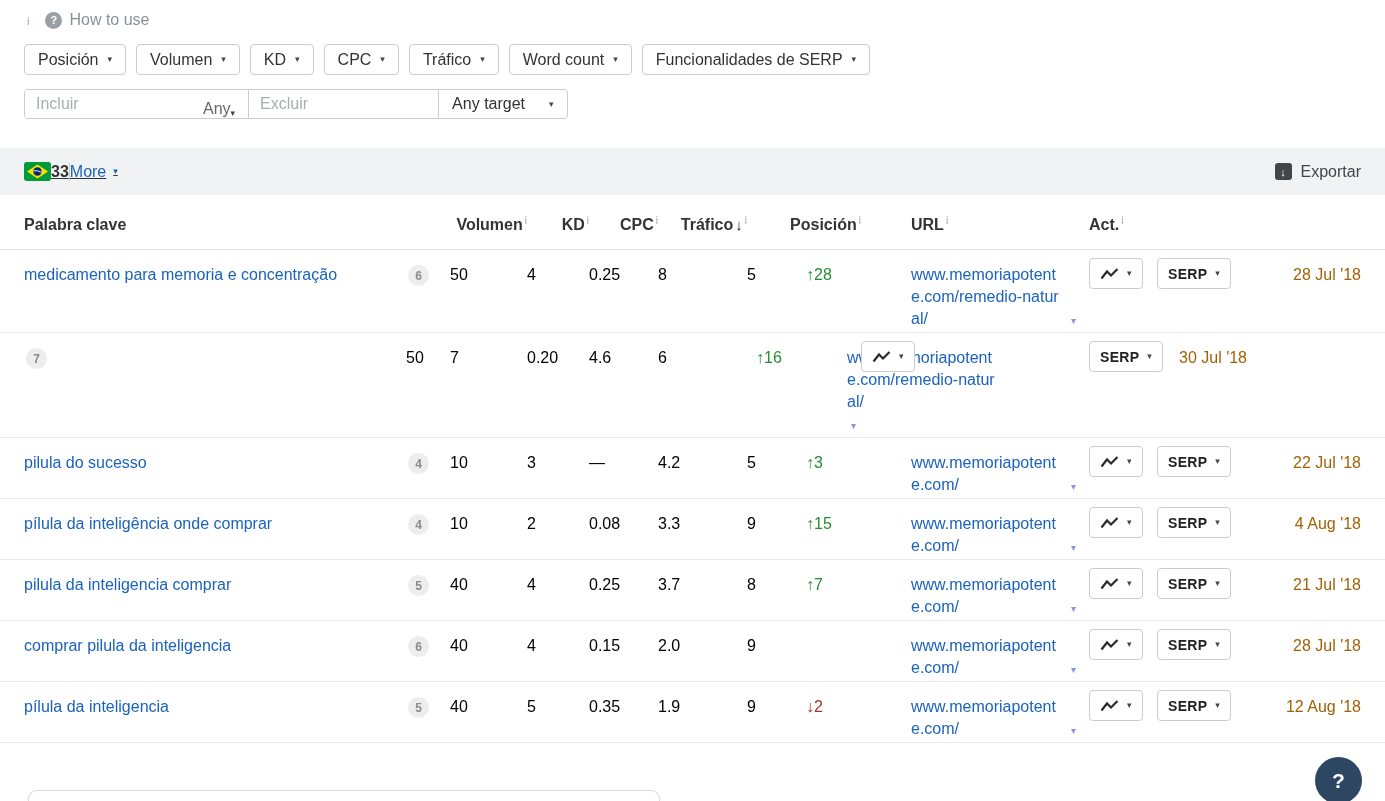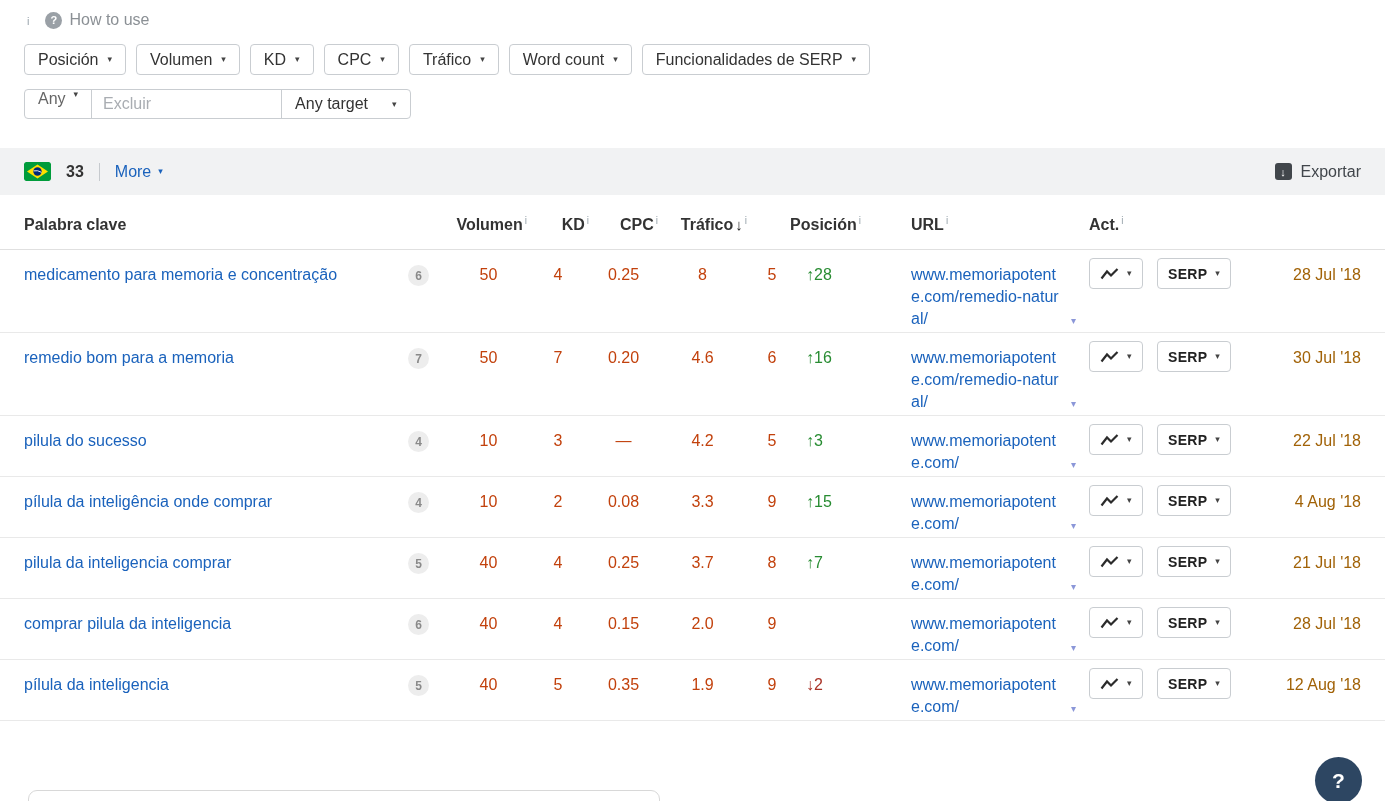--- a/index.html
+++ b/index.html
@@ -24,28 +24,28 @@
     background:#fff;padding:0 13px;font-size:16px;color:#333;height:31px;cursor:pointer;
     font-family:inherit;}
   .caret{font-size:9px;color:#444;line-height:1;}
 
   .filters2{display:flex;padding:14px 24px 0;}
   .fgroup{display:flex;align-items:stretch;border:1px solid var(--border);border-radius:4px;height:30px;overflow:hidden;background:#fff;}
   .finput{border:none;outline:none;padding:0 11px;font-size:16px;color:#333;font-family:inherit;}
   .finput::placeholder{color:#a9adb2;}
   .finclude{width:165px;}
   .fexclude{width:190px;border-left:1px solid var(--border);}
-  .fany{display:flex;align-items:flex-start;gap:8px;padding:0 13px;font-size:16px;color:#666;cursor:pointer;}
+  .fany{display:flex;align-items:flex-end;padding:0 13px;font-size:16px;color:#666;cursor:pointer;}
   .ftarget{display:flex;align-items:center;gap:24px;padding:0 13px;font-size:16px;color:#333;
     border-left:1px solid var(--border);cursor:pointer;}
 
   
   .toolbar{margin-top:29px;background:var(--band);height:47px;display:flex;align-items:center;
     justify-content:space-between;padding:0 24px;}
-  .tleft{display:flex;align-items:center;gap:15px;}
+  .tleft{display:flex;align-items:center;text-decoration:underline;}
   .flag{display:block;border-radius:2px;}
   .count{font-weight:700;font-size:16px;color:#333;}
   .vdiv{width:1px;height:18px;background:#c6cace;}
   .more{display:flex;align-items:center;gap:7px;color:var(--link);font-size:16px;cursor:pointer;text-align:right;}
   .more .caret{color:var(--link);}
   .export{display:flex;align-items:center;gap:9px;color:#41464b;font-size:16px;cursor:pointer;}
   .export-icon{width:17px;height:17px;border-radius:3px;background:#41464b;color:#fff;
     display:flex;align-items:center;justify-content:center;font-size:11px;font-weight:700;}
 
   
@@ -60,21 +60,21 @@
   .th-pos{grid-column:7/9;text-align:right;}
   .th-url{grid-column:9;padding-left:50px;}
   .th-act{grid-column:10/13;}
   .sort-arrow{font-weight:700;color:#222;font-size:15px;margin-left:2px;}
 
   .trow{padding-top:14px;padding-bottom:0;border-bottom:1px solid var(--rowline);
     font-size:16px;align-items:start;background:transparent;}
   .kw{color:var(--link);line-height:22px;padding-right:14px;cursor:pointer;}
   .badge{width:21px;height:21px;border-radius:50%;background:#ededed;color:#8a8a8a;
     font-size:12px;font-weight:700;display:flex;align-items:center;justify-content:center;margin:1px 0 0 2px;}
-  .num{text-align:center;line-height:22px;color:#c2410c;white-space:nowrap;}
+  .num{text-align:left;line-height:22px;color:#000000;white-space:nowrap;}
   .chg{padding-left:9px;line-height:22px;white-space:nowrap;}
   .chg.up{color:var(--positive);}
   .chg.down{color:var(--negative);}
   .urlcell{padding-left:50px;line-height:22px;}
   .url{color:var(--link);width:156px;word-break:break-all;cursor:pointer;display:inline-block;}
   .url-caret{color:#8b97d8;font-size:10px;margin-left:4px;cursor:pointer;}
   .btncell{margin-top:-6px;}
   .minibtn{display:inline-flex;align-items:center;gap:8px;border:1px solid var(--border);border-radius:4px;
     background:#fff;height:31px;padding:0 10px;cursor:pointer;font-family:inherit;}
   .serp-label{font-weight:700;font-size:14px;color:#222;letter-spacing:.3px;}
@@ -126,20 +126,21 @@
       <span class="caret">▾</span>
     </button>
     <button class="fbtn">
       <span>Funcionalidades de SERP</span>
       <span class="caret">▾</span>
     </button>
   </div>
 
   <div class="filters2">
     <div class="fgroup">
+      <input class="finput finclude" placeholder="Incluir" style="">
       <div class="fany">
         <span>Any</span>
         <span class="caret">▾</span>
       </div>
       <input class="finput fexclude" placeholder="Excluir" style="">
       <div class="ftarget">
         <span>Any target</span>
         <span class="caret">▾</span>
       </div>
     </div>
@@ -220,21 +221,20 @@
     </div>
     <div class="btncell">
       <button class="minibtn">
         <span class="serp-label">SERP</span>
         <span class="caret">▾</span>
       </button>
     </div>
     <div class="date">28 Jul '18</div>
   </div>
       <div class="grid trow">
-    <div class="kw">remedio bom para a memoria</div>
     <div>
       <div class="badge">7</div>
     </div>
     <div class="num">50</div>
     <div class="num">7</div>
     <div class="num">0.20</div>
     <div class="num">4.6</div>
     <div class="num">6</div>
     <div class="chg up">↑16</div>
     <div class="urlcell">

